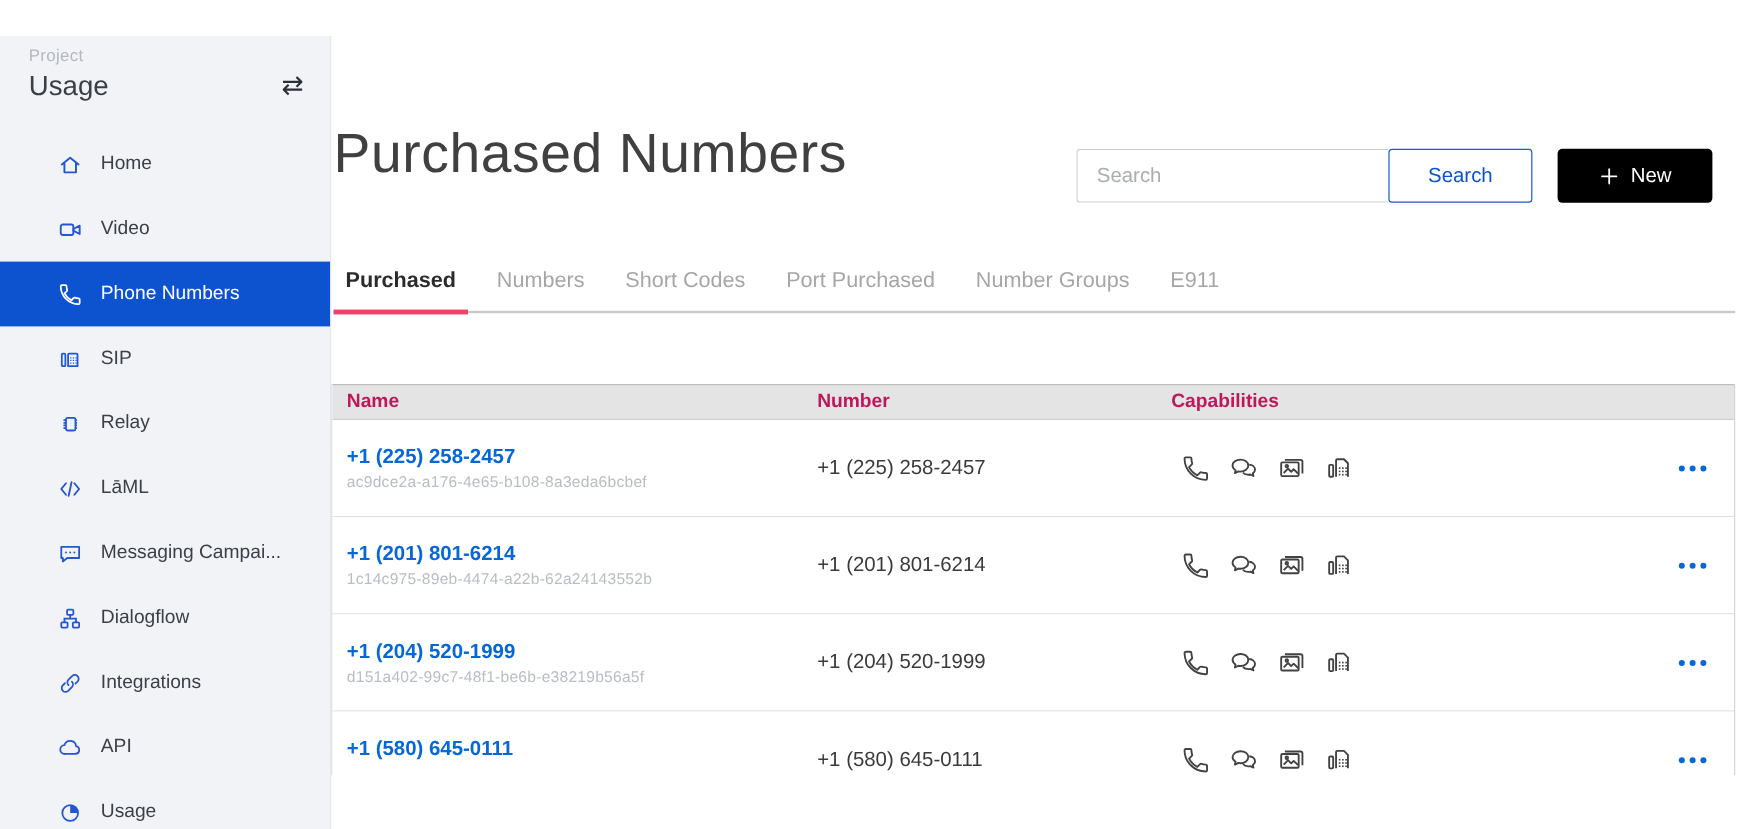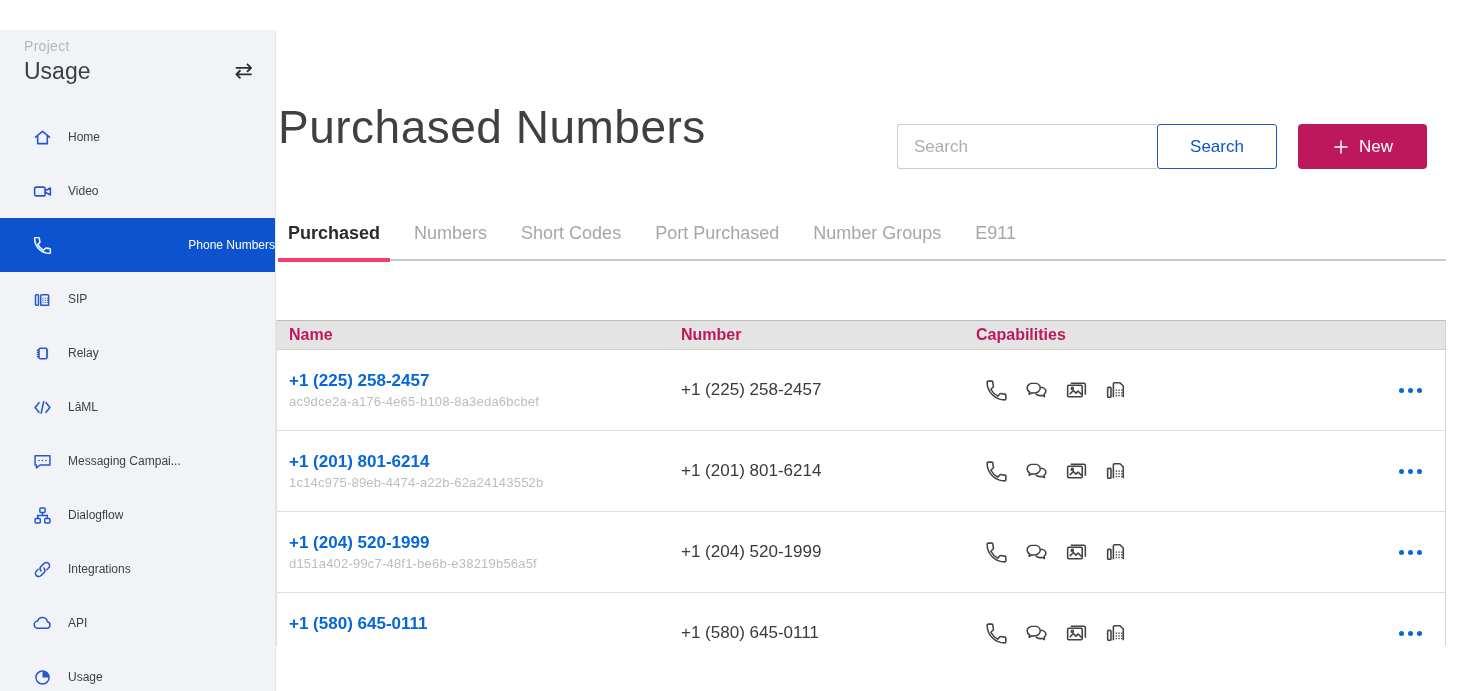--- a/index.html
+++ b/index.html
@@ -8,40 +8,40 @@
   body { position:relative; }
 
   
   .sidebar { position:absolute; left:0; top:30px; bottom:0; width:276px;
     background:#f1f3f7; border-right:1px solid #e4e7ec; }
   .project-block { position:relative; padding:8px 20px 0 24px; }
   .project-label { font-size:14px; color:#b3b7be; letter-spacing:.3px; }
   .project-name { font-size:23px; color:#3a3e45; margin-top:4px; font-weight:400; }
   .swap-icon { position:absolute; right:22px; top:28px; font-size:22px; color:#2b2f36; cursor:pointer; }
   .nav { margin-top:25px; }
-  .nav-item { display:flex; align-items:center; height:54px; padding-left:32px;
-    color:#3b3f46; font-size:12px; cursor:pointer; }
+  .nav-item { display:flex; align-items:center; height:54px; padding-left:48px;
+    color:#3b3f46; font-size:16px; cursor:pointer; }
   .nav-item .nico { width:21px; height:21px; margin-right:15px; color:#2456d4; flex:0 0 auto; }
-  .nav-item.active { background:#0d53d0; color:#fff;justify-content:space-between; }
+  .nav-item.active { background:#0d53d0; color:#fff; }
   .nav-item.active .nico { color:#fff; }
   .nav-label { white-space:nowrap; overflow:hidden; text-overflow:ellipsis; max-width:170px; }
   .nico svg { width:100%; height:100%; display:block; }
 
   
   .page-title { position:absolute; left:278px; top:100px; font-size:46px; font-weight:300;
     color:#404040; letter-spacing:.5px; }
   .controls { position:absolute; top:124px; left:897px; display:flex; align-items:flex-start; }
   .search-input { width:260px; height:45px; border:1px solid #c9cdd2; border-right:none;
     border-radius:3px 0 0 3px; padding:0 16px; font-size:17px; color:#3c3c3c; outline:none;
     font-family:"Liberation Sans", sans-serif; }
   .search-input::placeholder { color:#a9adb3; }
   .search-btn { width:120px; height:45px; background:#fff; border:1px solid #1c5ac9;
     border-radius:3px; color:#0d53d0; font-size:17px; font-weight:500; cursor:pointer;
     font-family:"Liberation Sans", sans-serif; }
-  .new-btn { width:129px; height:45px; margin-left:21px; background:#be185d; border:none;
+  .new-btn { width:129px; height:45px; margin-left:21px; background:#000000; border:none;
     border-radius:4px; color:#fff; font-size:17px; font-weight:500; cursor:pointer;
     display:flex; align-items:center; justify-content:center; gap:9px;
     font-family:"Liberation Sans", sans-serif; }
   .plus-icon { width:18px; height:18px; }
   .plus-icon svg { width:100%; height:100%; display:block; }
 
   
   .tabs { position:absolute; left:278px; top:215px; width:1168px; display:flex;
     border-bottom:2px solid #c9c9c9; }
   .tab { position:relative; padding:8px 10px 15px; margin-right:14px; font-size:18px;

